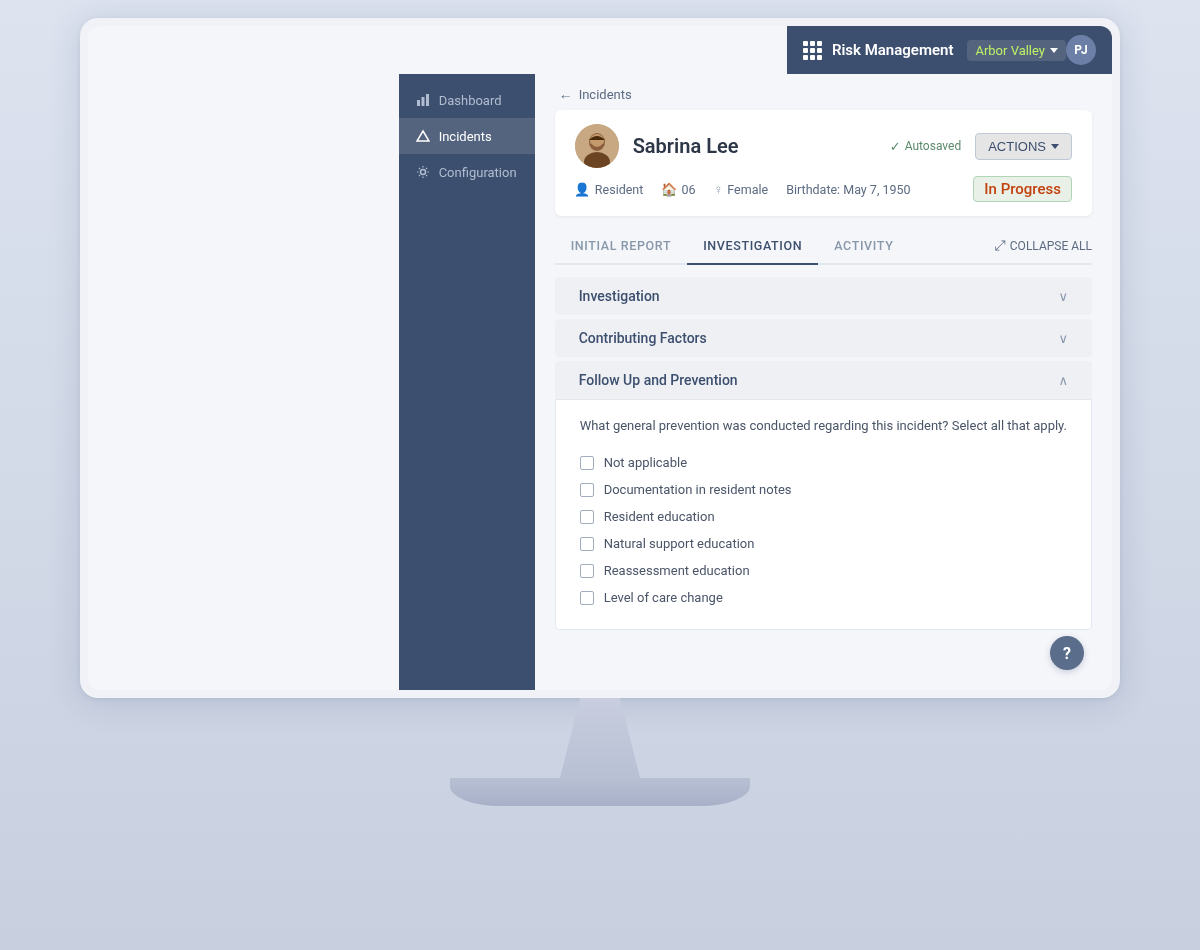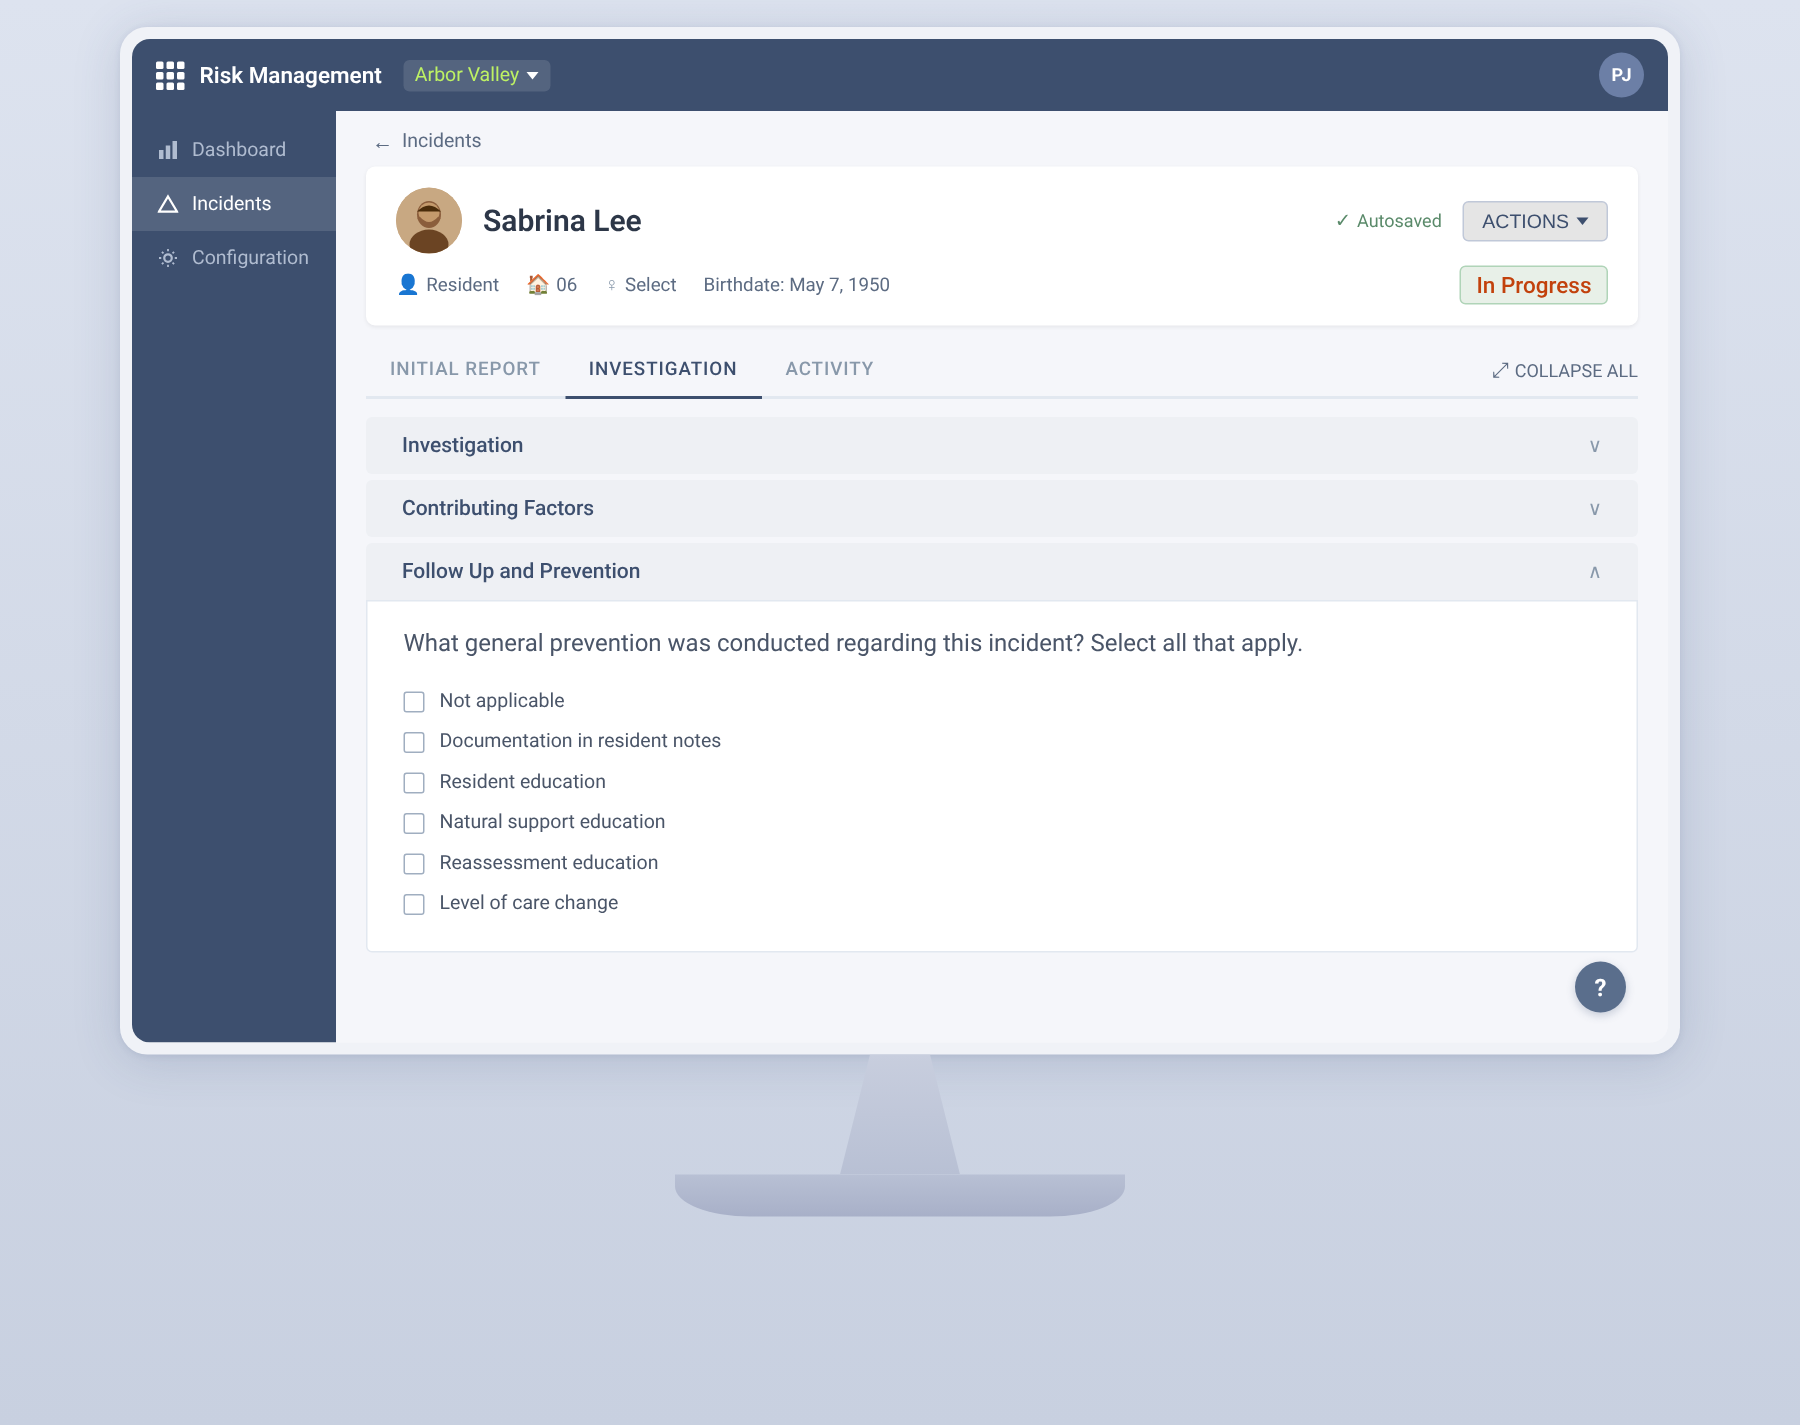--- a/index.html
+++ b/index.html
@@ -24,20 +24,21 @@
     }
 
     
     .monitor-screen {
       background: #f5f6fa;
       border-radius: 12px;
       overflow: hidden;
       min-height: 610px;
       display: flex;
       flex-direction: column;
+      align-items: flex-end;
     }
 
     
     .top-nav {
       background: #3d4f6e;
       height: 48px;
       display: flex;
       align-items: center;
       padding: 0 16px;
       flex-shrink: 0;
@@ -264,21 +265,21 @@
 
     
     .followup-section {
       background: #fff;
       margin: 0 20px 10px;
       border: 1px solid #e2e8f0;
       border-radius: 0 0 4px 4px;
       padding: 18px 24px;
     }
     .followup-question {
-      font-size: 16px;
+      font-size: 13px;
       color: #4a5568;
       margin-bottom: 16px;
     }
     .checkbox-item {
       display: flex;
       align-items: center;
       gap: 10px;
       padding: 6px 0;
       font-size: 13px;
       color: #4a5568;
@@ -436,21 +437,21 @@
               <div class="meta-item">
                 <span class="meta-icon">👤</span>
                 <span>Resident</span>
               </div>
               <div class="meta-item">
                 <span class="meta-icon">🏠</span>
                 <span>06</span>
               </div>
               <div class="meta-item">
                 <span class="meta-icon">♀</span>
-                <span>Select</span>
+                <span>Female</span>
               </div>
               <div class="meta-item">
                 <span>Birthdate: May 7, 1950</span>
               </div>
               <div class="status-badge">In Progress</div>
             </div>
           </div>
 
           <div class="tabs-bar">
             <div class="tab">INITIAL REPORT</div>

